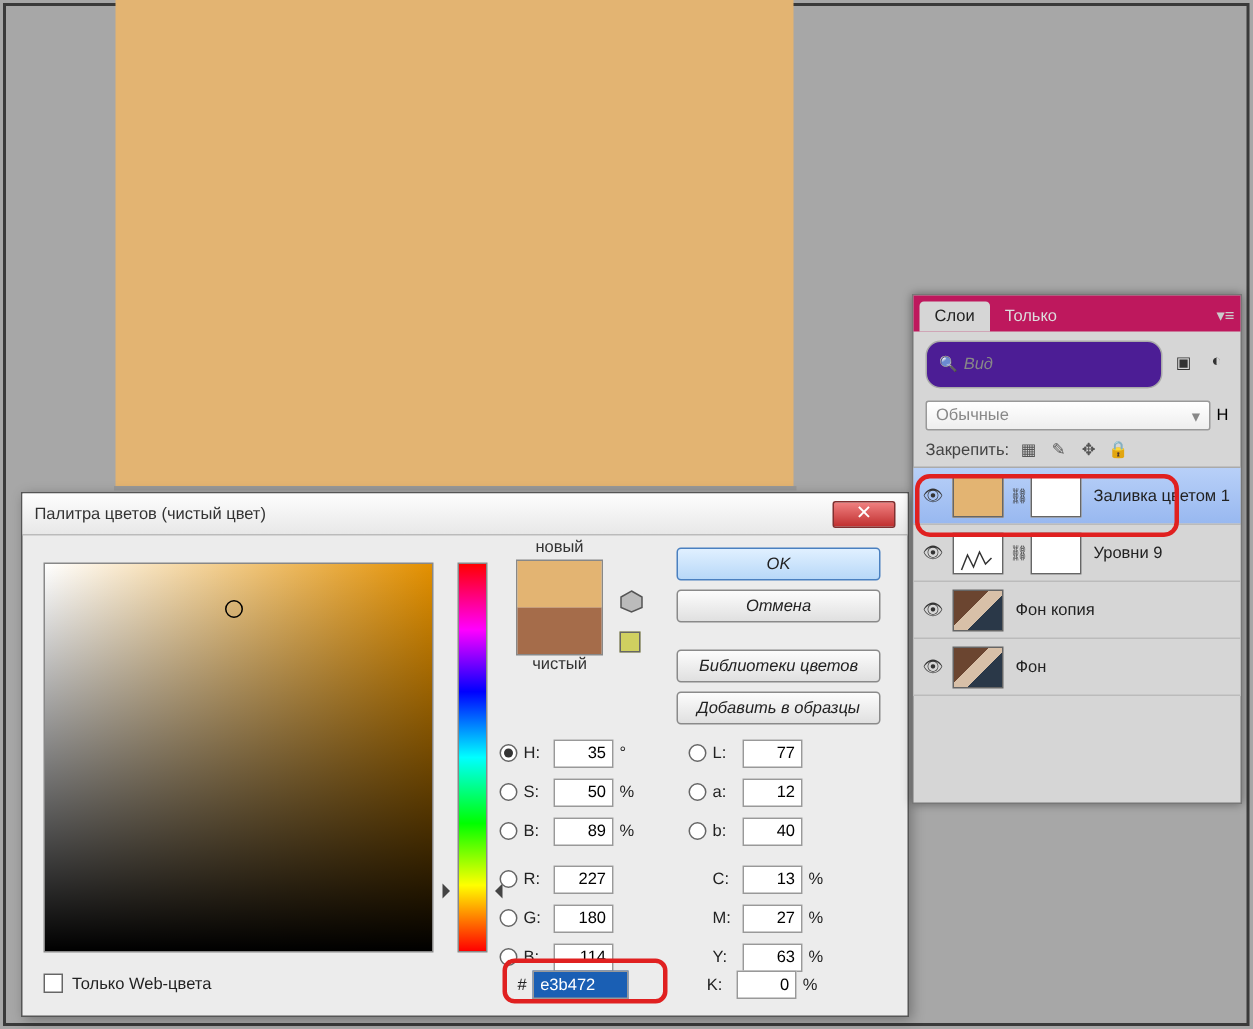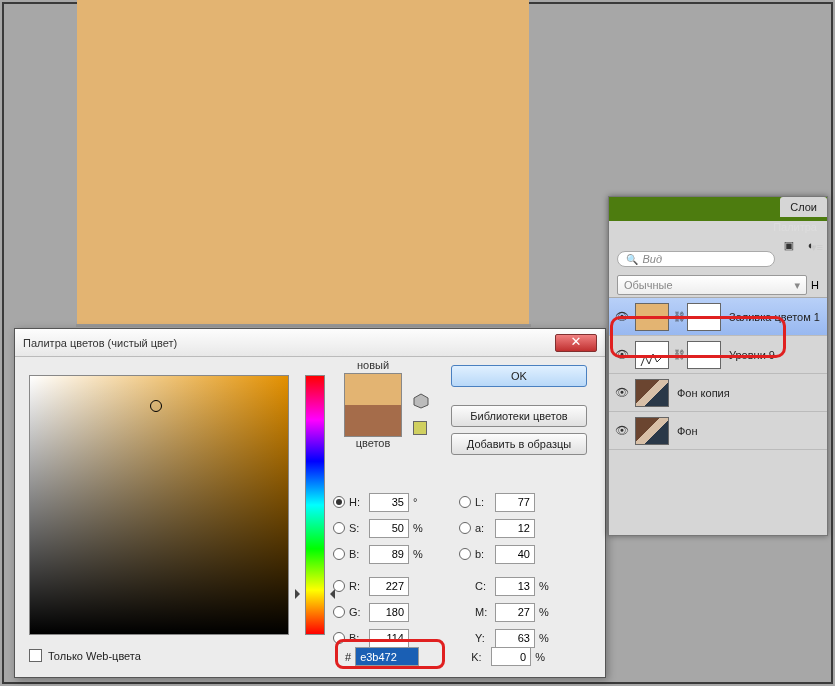--- a/index.html
+++ b/index.html
@@ -25,21 +25,21 @@
 .new-current { position: absolute; left: 318px; top: 2px; width: 80px; text-align: center; }
 .nc-label { color: #333; margin-bottom: 2px; }
 .nc-swatch { width: 58px; height: 64px; margin: 0 auto; border: 1px solid #888; display: flex; flex-direction: column; }
 .nc-new { flex:1; background: #e3b472; }
 .nc-cur { flex:1; background: #a56c4a; }
 
 .cube-icon { position: absolute; left: 398px; top: 36px; width: 16px; height: 16px; }
 .tiny-swatch { position: absolute; left: 398px; top: 64px; width: 14px; height: 14px; background: #d0d060; border: 1px solid #666; }
 
 .btn-col { position: absolute; left: 436px; top: 8px; width: 136px; display: flex; flex-direction: column; gap: 6px; }
-.btn { height: 22px; border: 1px solid #8a8a8a; border-radius: 3px; background: linear-gradient(#fcfcfc,#e0e0e0); text-align: center; line-height: 20px; cursor: pointer; color: #222; }
+.btn { height: 22px; border: 1px solid #8a8a8a; border-radius: 3px; background: linear-gradient(#fcfcfc,#e0e0e0); text-align: center; line-height: 20px; cursor: pointer; color: #222; font-style: italic; }
 .btn.primary { background: linear-gradient(#e0f0ff,#b8d8f8); border-color: #4a80c0; }
 
 .inputs { position: absolute; left: 318px; top: 132px; }
 .row { display: flex; align-items: center; height: 26px; }
 .radio { width: 12px; height: 12px; border: 1px solid #666; border-radius: 50%; margin-right: 4px; background: #fff; position: relative; }
 .radio.on::after { content:''; position:absolute; left:2px; top:2px; width:6px; height:6px; background:#333; border-radius:50%; }
 .lbl { width: 16px; color: #222; }
 .num { width: 40px; height: 19px; border: 1px solid #999; background: #fff; padding: 0 4px; text-align: right; margin: 0 4px; }
 .unit { width: 16px; color: #222; }
 .col2 { margin-left: 30px; display: flex; align-items: center; }
@@ -47,27 +47,27 @@
 .hex-row { position: absolute; left: 330px; top: 290px; display: flex; align-items: center; }
 .hex-hash { margin-right: 4px; color: #222; }
 .hex-input { width: 64px; height: 19px; border: 1px solid #999; background: #1a5fb4; color: #fff; padding: 0 4px; }
 .hex-highlight { position: absolute; left: 320px; top: 282px; width: 110px; height: 30px; border: 3px solid #e02020; border-radius: 8px; pointer-events: none; }
 
 .webonly { position: absolute; left: 14px; top: 292px; display: flex; align-items: center; gap: 6px; color: #222; }
 .chk { width: 13px; height: 13px; border: 1px solid #666; background: #fff; }
 
 
 .panel { position: absolute; left: 608px; top: 196px; width: 220px; height: 340px; background: #d6d6d6; border: 1px solid #777; box-shadow: 0 0 6px rgba(0,0,0,0.4); }
-.tabs { display: flex; background: #4d7c0f; height: 24px; align-items: flex-end; padding-left: 4px; flex-direction: column; }
+.tabs { display: flex; background: #be185d; height: 24px; align-items: flex-end; padding-left: 4px; }
 .tab { padding: 4px 10px; color: #ddd; border-top-left-radius: 3px; border-top-right-radius: 3px; cursor: pointer; }
 .tab.active { background: #d6d6d6; color: #222; }
 .panel-menu { margin-left: auto; width: 20px; height: 20px; cursor: pointer; color:#ccc; text-align:center; line-height:20px; }
 
 .search-row { padding: 6px 8px; display: flex; align-items: center; gap: 6px; }
-.search-box { flex: 1; height: 16px; border: 1px solid #aaa; border-radius: 10px; background: #ffffff; display: flex; align-items: center; padding: 0 8px; color: #888; font-style: italic; margin-top: 24px; }
+.search-box { flex: 1; height: 32px; border: 1px solid #aaa; border-radius: 10px; background: #4c1d95; display: flex; align-items: center; padding: 0 8px; color: #888; font-style: italic; }
 .search-box::before { content: '🔍'; font-size: 10px; margin-right: 4px; font-style: normal; }
 .mini-icon { width: 16px; height: 16px; color: #333; text-align: center; cursor: pointer; }
 
 .blend-row { padding: 2px 8px; display: flex; align-items: center; gap: 4px; text-align: center; }
 .blend-sel { flex: 1; height: 20px; border: 1px solid #999; background: linear-gradient(#fff,#eee); padding: 0 6px; color: #888; border-radius: 2px; display:flex; align-items:center; justify-content:space-between; }
 
 .lock-row { padding: 4px 8px; display: flex; align-items: center; gap: 6px; color: #444; font-size: 10px; }
 .lock-icons { display: flex; gap: 6px; }
 .lock-ic { width: 14px; height: 14px; text-align: center; line-height: 14px; color: #555; cursor: pointer; }
 
@@ -106,31 +106,32 @@
     </div>
     <div class="hue-slider"></div>
     <div class="hue-arrows"></div>
 
     <div class="new-current">
       <div class="nc-label">новый</div>
       <div class="nc-swatch">
         <div class="nc-new"></div>
         <div class="nc-cur"></div>
       </div>
-      <div class="nc-label">цветов</div>
+      <div class="nc-label">чистый</div>
     </div>
     <div class="cube-icon">
       <svg viewBox="0 0 16 16">
           <polygon points="8,1 15,5 15,12 8,15 1,12 1,5" fill="#bbb" stroke="#555"></polygon>
         </svg>
     </div>
     <div class="tiny-swatch"></div>
 
     <div class="btn-col">
       <div class="btn primary">OK</div>
+      <div class="btn">Отмена</div>
       <div style="height:6px"></div>
       <div class="btn">Библиотеки цветов</div>
       <div class="btn">Добавить в образцы</div>
     </div>
 
     <div class="inputs">
       <div class="row">
         <div class="radio on"></div>
           <span class="lbl">H:</span>
         <input class="num" value="35" style="">
@@ -216,36 +217,45 @@
     <div class="webonly">
       <div class="chk"></div>
       <span>Только Web-цвета</span>
     </div>
   </div>
 </div>
 
 <div class="panel">
   <div class="tabs">
     <div class="tab active">Слои</div>
-    <div class="tab">Палитра</div>
+    <div class="tab">Только</div>
     <div class="panel-menu">▾≡</div>
   </div>
   <div class="search-row">
     <div class="search-box">
         <span>Вид</span>
       </div>
     <div class="mini-icon">▣</div>
     <div class="mini-icon">◐</div>
   </div>
   <div class="blend-row">
     <div class="blend-sel">
         <span>Обычные</span>
         <span>▾</span>
       </div>
     <span>Н</span>
+  </div>
+  <div class="lock-row">
+    <span>Закрепить:</span>
+    <div class="lock-icons">
+      <div class="lock-ic">▦</div>
+      <div class="lock-ic">✎</div>
+      <div class="lock-ic">✥</div>
+      <div class="lock-ic">🔒</div>
+    </div>
   </div>
   <div class="layers-list">
     <div class="layer selected">
       <div class="eye">👁</div>
       <div class="thumb fill"></div>
       <div class="link-ic">⛓</div>
       <div class="thumb mask"></div>
       <span class="layer-name">Заливка цветом 1</span>
     </div>
     <div class="layer">

